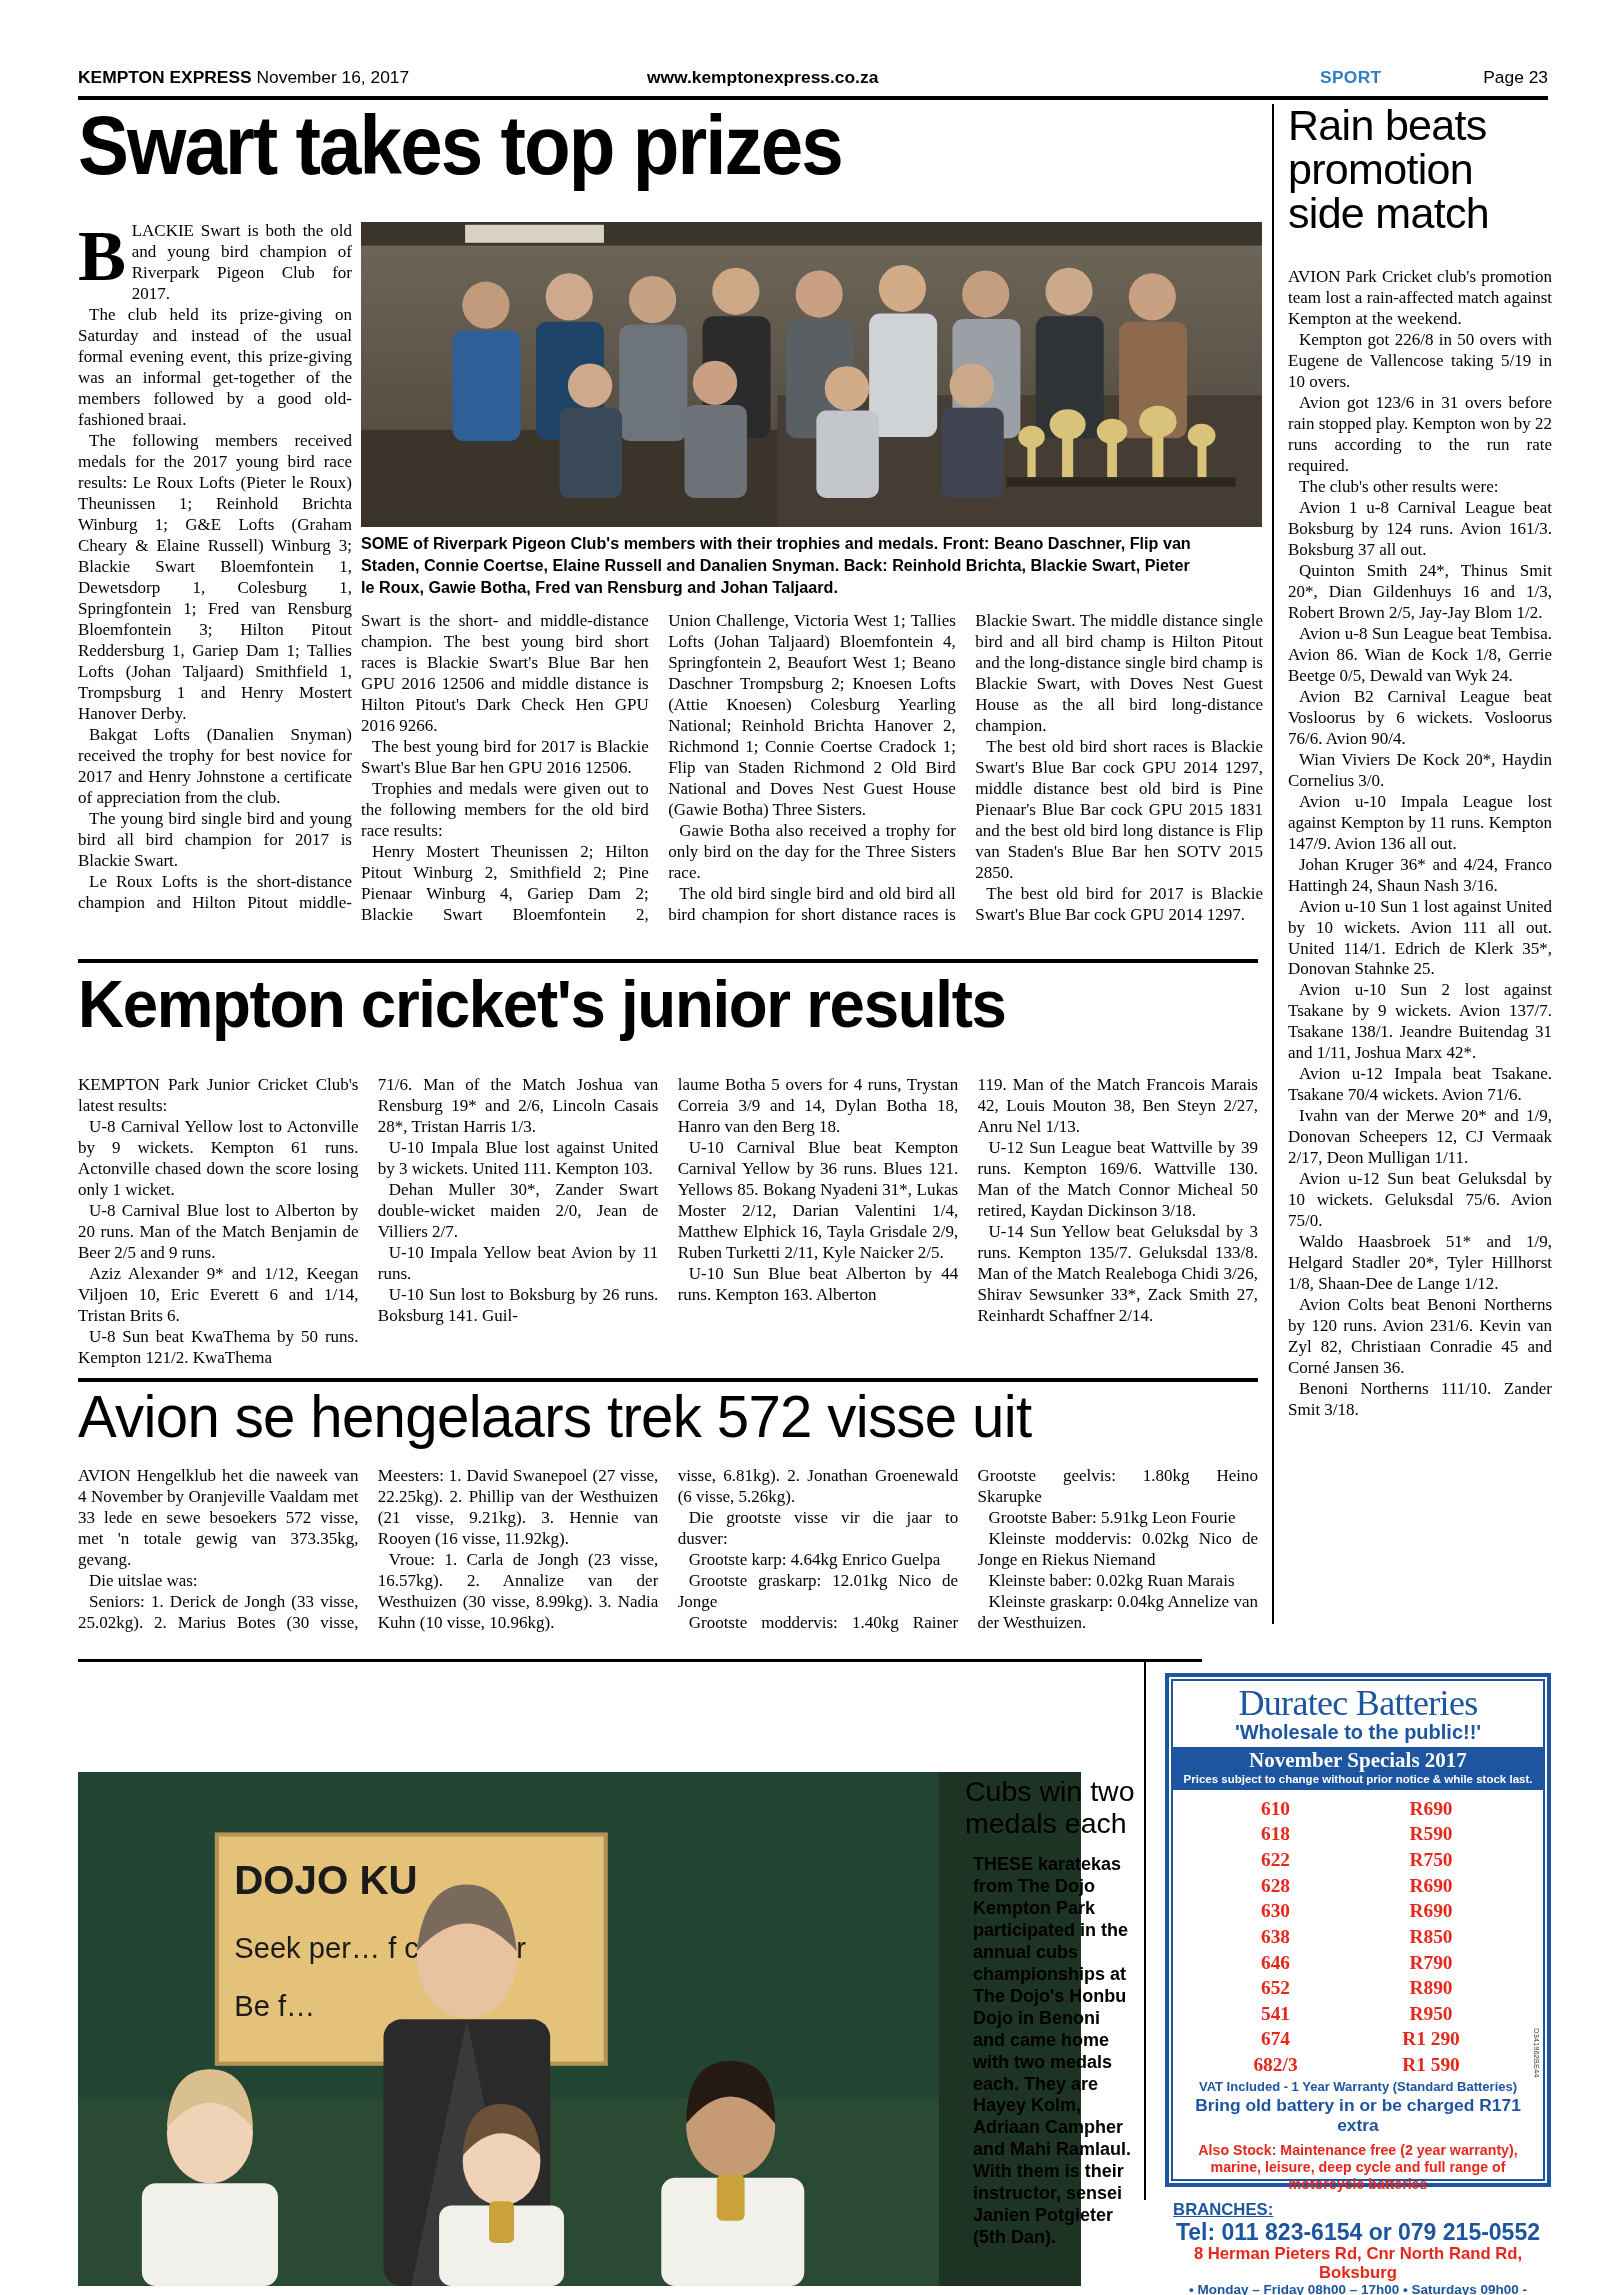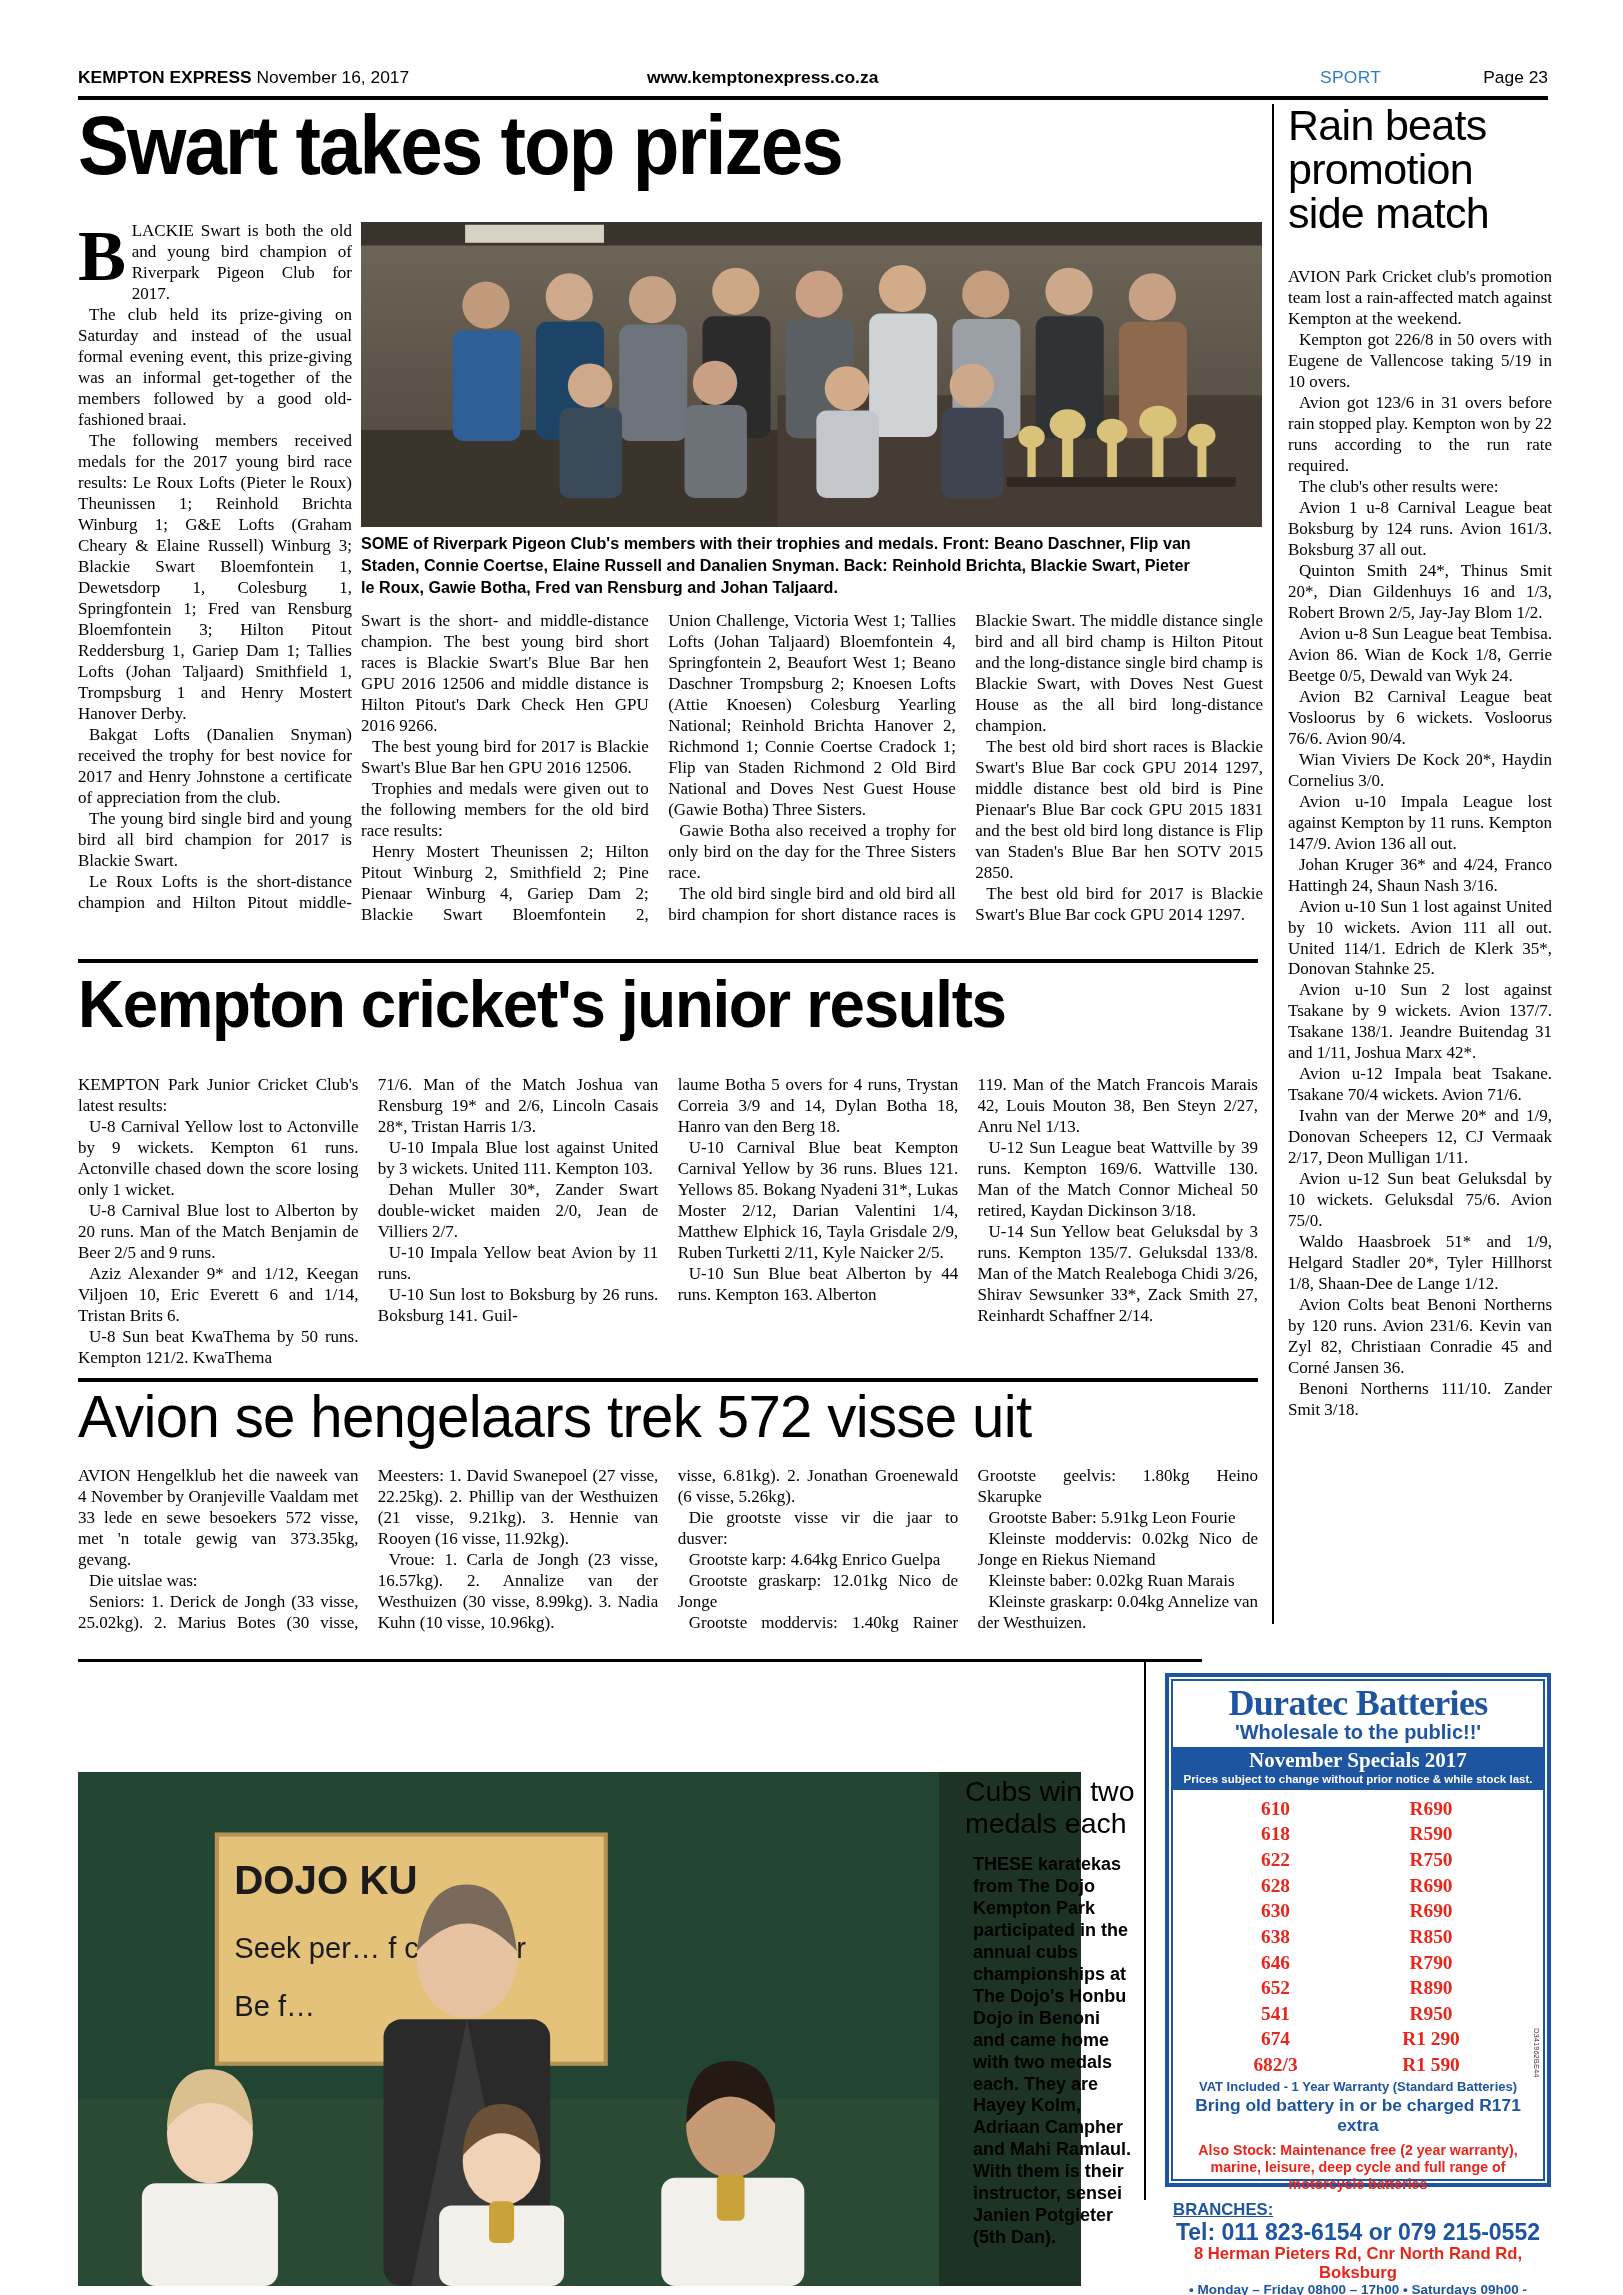--- a/index.html
+++ b/index.html
@@ -15,21 +15,21 @@
   
   .masthead {
     position:absolute; left:78px; top:61px; width:1470px; height:32px;
     display:flex; align-items:center; font-weight:bold; font-size:17.4px;
     font-family:"Liberation Sans", sans-serif;
   }
   .mh-left { white-space:nowrap; }
   .mh-left .mh-pub { font-weight:bold; }
   .mh-left .mh-date { font-weight:normal; }
   .mh-url { position:absolute; left:569px; font-weight:bold; }
-  .mh-sport { position:absolute; left:1242px; color:#2f7ec4; font-weight:normal; letter-spacing:0.3px; }
+  .mh-sport { position:absolute; left:1242px; color:#2f7ec4; font-weight:bold; letter-spacing:0.3px; }
   .mh-page { position:absolute; right:0px; font-weight:normal; }
   .rule-top { position:absolute; left:78px; top:96px; width:1470px; height:3.5px; background:#000; }
 
   
   .headline-main {
     position:absolute; left:78px; top:104px; width:1180px;
     font-family:"Liberation Sans", sans-serif;
     font-weight:bold; font-size:83px; line-height:1.0;
     letter-spacing:-2.1px;
     transform:scaleX(0.92); transform-origin:left top;
@@ -149,21 +149,21 @@
 
   
   .ad {
     position:absolute; left:1165px; top:1673px; width:386px; height:514px;
     border:4.9px solid #1d55a0; background:#fff;
     font-family:"Liberation Sans", sans-serif;
   }
   .ad-inner { border:2.1px solid #1d55a0; margin:2.1px; height:calc(100% - 4.2px); display:flex; flex-direction:column; }
   .ad-title {
     text-align:center; color:#1d55a0; font-family:"Liberation Serif", serif;
-    font-weight:bold; font-size:36px; line-height:1.0; padding-top:4.2px; letter-spacing:-0.7px;
+    font-weight:normal; font-size:36px; line-height:1.0; padding-top:4.2px; letter-spacing:-0.7px;
   }
   .ad-sub {
     text-align:center; color:#1d55a0; font-weight:bold; font-size:20px; line-height:1.15;
     padding-bottom:2.8px;
   }
   .ad-blueband { background:#1d55a0; color:#fff; text-align:center; padding:2.1px 1.4px 3.5px; }
   .ad-specials { font-family:"Liberation Serif", serif; font-weight:bold; font-size:21px; line-height:1.1; }
   .ad-note { font-weight:bold; font-size:11.5px; line-height:1.2; margin-top:0.7px; }
   .ad-prices { flex:1; padding:5.6px 0 1.4px; }
   .ad-row {

